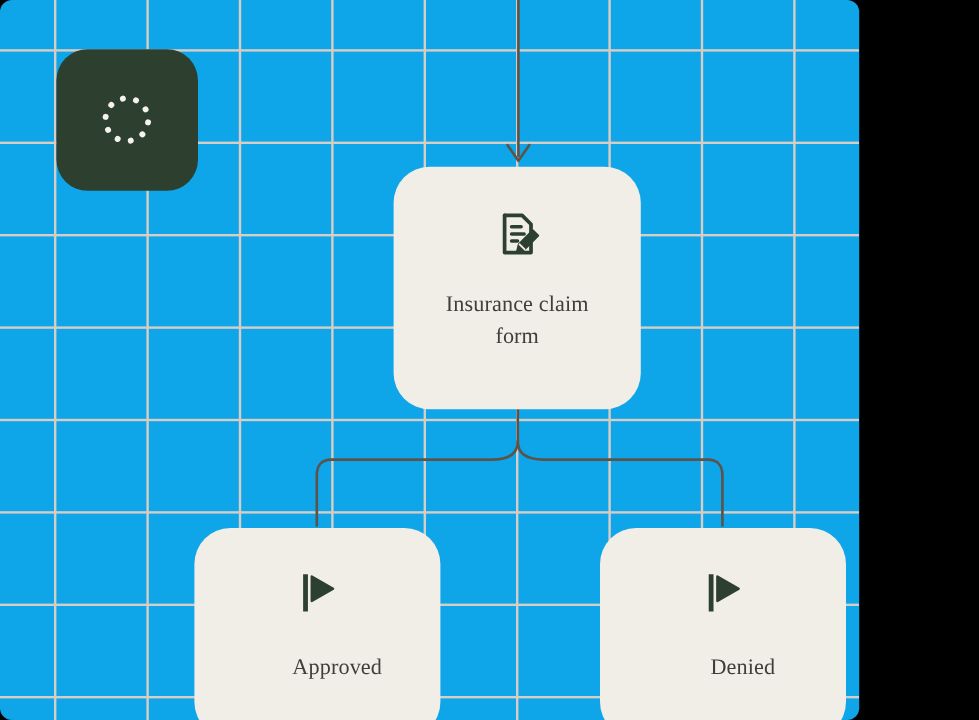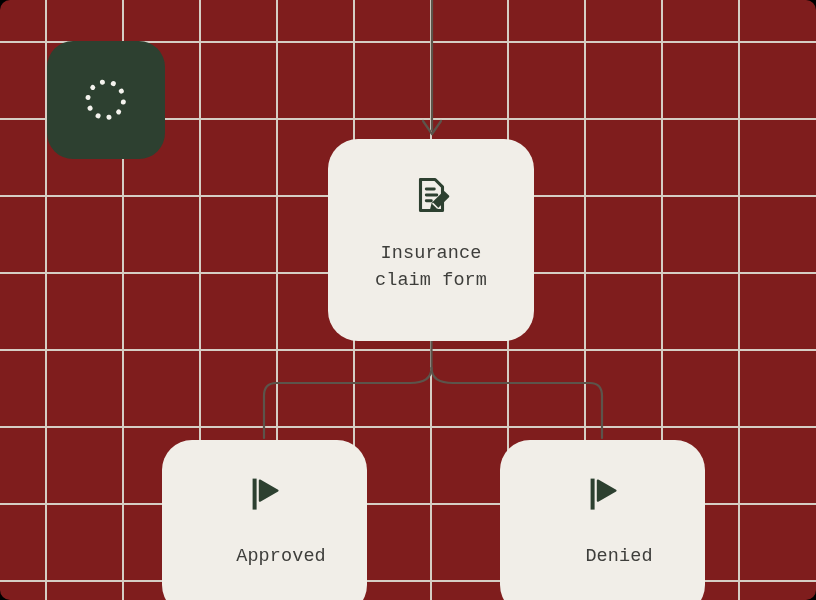--- a/index.html
+++ b/index.html
@@ -2,25 +2,25 @@
 <html><head>
 <meta charset="utf-8">
 <style>
   html, body {
     margin: 0;
     padding: 0;
     background: #000;
   }
   #stage {
     position: relative;
-    width: 816px;
+    width: 716px;
     height: 600px;
     overflow: hidden;
-    background: #7f1d1d;
-    font-family: Liberation Mono, monospace;
+    background: #0ea5e9;
+    font-family: Liberation Serif, serif;
     border-radius: 10px;
   }
   #grid-layer {
     position: absolute;
     inset: 0;
     pointer-events: none;
   }
   .gridline-v {
     position: absolute;
     top: 0;

